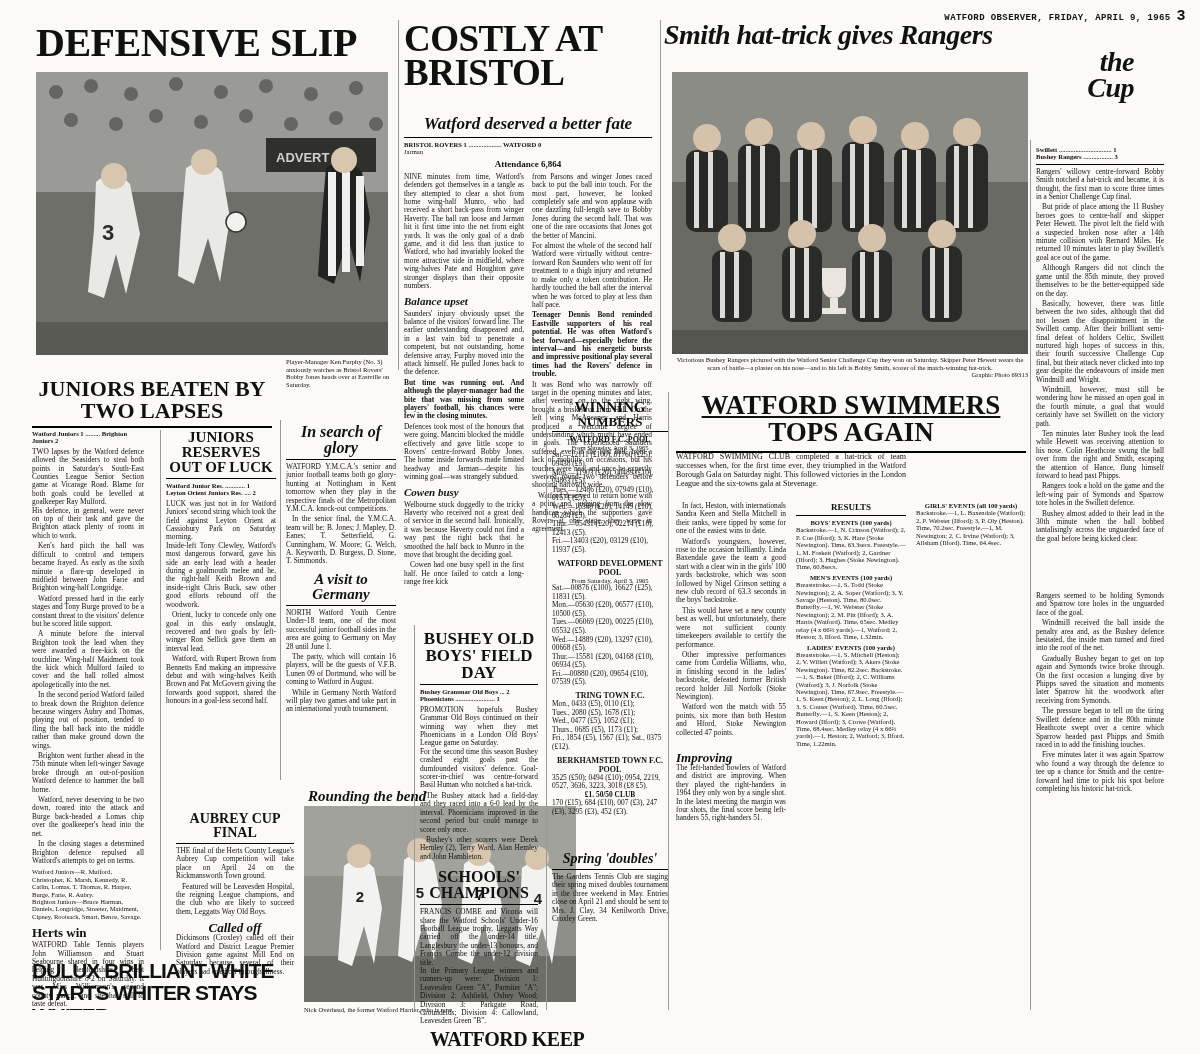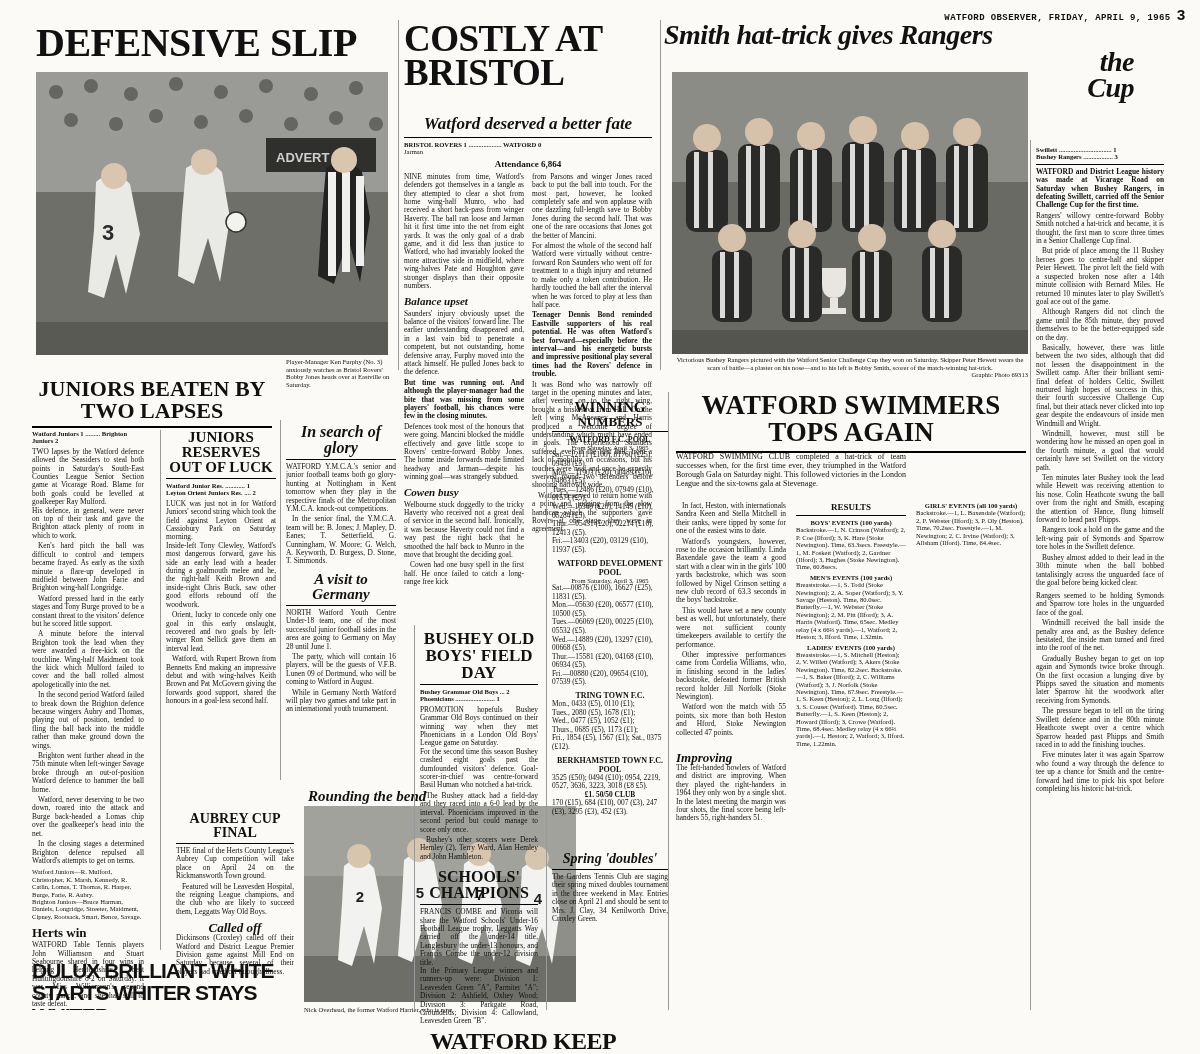--- a/index.html
+++ b/index.html
@@ -215,23 +215,20 @@
   </div>
   <div class="col" style="left:672px;top:356px;width:356px;">
     <div class="cap center">Victorious Bushey Rangers pictured with the Watford Senior Challenge Cup they won on Saturday. Skipper Peter Hewett wears the scars of battle—a plaster on his nose—and to his left is Bobby Smith, scorer of the match-winning hat-trick.</div>
     <div class="tiny" style="text-align:right;">Graphic Photo 69313</div>
   </div>
 
   <div class="col" style="left:1036px;top:146px;width:128px;">
     <div class="tiny" style="font-weight:bold;">Swillett ................................ 1</div>
     <div class="tiny" style="font-weight:bold;">Bushey Rangers .................. 3</div>
     <div class="rule"></div>
-    <div class="txt" style="font-weight:bold;">
-        <p class="first">WATFORD and District League history was made at Vicarage Road on Saturday when Bushey Rangers, in defeating Swillett, carried off the Senior Challenge Cup for the first time.</p>
-      </div>
     <div class="txt">
       <p class="first">Rangers' willowy centre-forward Bobby Smith notched a hat-trick and became, it is thought, the first man to score three times in a Senior Challenge Cup final.</p>
       <p>But pride of place among the 11 Bushey heroes goes to centre-half and skipper Peter Hewett. The pivot left the field with a suspected broken nose after a 14th minute collision with Bernard Miles. He returned 10 minutes later to play Swillett's goal ace out of the game.</p>
       <p>Although Rangers did not clinch the game until the 85th minute, they proved themselves to be the better-equipped side on the day.</p>
       <p>Basically, however, there was little between the two sides, although that did not lessen the disappointment in the Swillett camp. After their brilliant semi-final defeat of holders Celtic, Swillett nurtured high hopes of success in this, their fourth successive Challenge Cup final, but their attack never clicked into top gear despite the endeavours of inside men Windmill and Wright.</p>
       <p>Windmill, however, must still be wondering how he missed an open goal in the fourth minute, a goal that would certainly have set Swillett on the victory path.</p>
       <p>Ten minutes later Bushey took the lead while Hewett was receiving attention to his nose. Colin Heathcote swung the ball over from the right and Smith, escaping the attention of Hance, flung himself forward to head past Phipps.</p>
       <p>Rangers took a hold on the game and the left-wing pair of Symonds and Sparrow tore holes in the Swillett defence.</p>
       <p>Bushey almost added to their lead in the 30th minute when the ball bobbed tantalisingly across the unguarded face of the goal before being kicked clear.</p>
     </div>
@@ -343,21 +340,21 @@
           <text x="176" y="94">7</text>
           <text x="234" y="98">4</text>
       </g>
     </svg>
   </div>
   <div class="col" style="left:304px;top:1006px;width:272px;">
     <div class="cap">Nick Overhead, the former Watford Harrier, who is now</div>
   </div>
 
   <div class="col" style="left:430px;top:1030px;width:260px;">
-    <div class="hl" style="font-size:24px;">WATFORD KEEP</div>
+    <div class="hl" style="font-size:20px;">WATFORD KEEP</div>
   </div>
 
   <div class="col" style="left:420px;top:630px;width:118px;">
     <div class="section-h" style="font-size:17px;">BUSHEY OLD BOYS' FIELD DAY</div>
     <div class="rule"></div>
     <div class="tiny" style="font-weight:bold;">Bushey Grammar Old Boys ... 2 Phoenicians ........................ 1</div>
     <div class="dropcapline" style="margin-top:3px;">PROMOTION hopefuls Bushey Grammar Old Boys continued on their winning way when they met Phoenicians in a London Old Boys' League game on Saturday.</div>
     <div class="txt">
       <p class="first">For the second time this season Bushey crashed eight goals past the dumfounded visitors' defence. Goal-scorer-in-chief was centre-forward Basil Human who notched a hat-trick.</p>
       <p>The Bushey attack had a field-day and they raced into a 6-0 lead by the interval. Phoenicians improved in the second period but could manage to score only once.</p>
@@ -414,21 +411,21 @@
 
   <div class="col" style="left:552px;top:852px;width:116px;">
     <div class="section-h" style="font-size:14px;font-style:italic;">Spring 'doubles'</div>
     <div class="rule"></div>
     <div class="txt">
         <p class="first">The Gardens Tennis Club are staging their spring mixed doubles tournament in the three weekend in May. Entries close on April 21 and should be sent to Mrs. J. Clay, 34 Kenilworth Drive, Croxley Green.</p>
       </div>
   </div>
 
   <div class="col" style="left:676px;top:392px;width:350px;">
-    <div class="section-h" style="font-size:27px;">WATFORD SWIMMERS</div>
+    <div class="section-h" style="font-size:27px;text-decoration:underline;">WATFORD SWIMMERS</div>
     <div class="section-h" style="font-size:27px;">TOPS AGAIN</div>
     <div class="hr2" style="margin-top:5px;"></div>
   </div>
   <div class="col" style="left:676px;top:452px;width:230px;">
     <div class="dropcapline" style="font-size:8px;line-height:9px;">WATFORD SWIMMING CLUB completed a hat-trick of team successes when, for the first time ever, they triumphed in the Watford Borough Gala on Saturday night. This followed victories in the London League and the six-towns gala at Stevenage.</div>
   </div>
   <div class="col" style="left:676px;top:502px;width:110px;">
     <div class="txt">
       <p>In fact, Heston, with internationals Sandra Keen and Stella Mitchell in their ranks, were tipped by some for one of the easiest wins to date.</p>
       <p>Watford's youngsters, however, rose to the occasion brilliantly. Linda Baxendale gave the team a good start with a clear win in the girls' 100 yards backstroke, which was soon followed by Nigel Crinson setting a new club record of 63.3 seconds in the boys' backstroke.</p>

